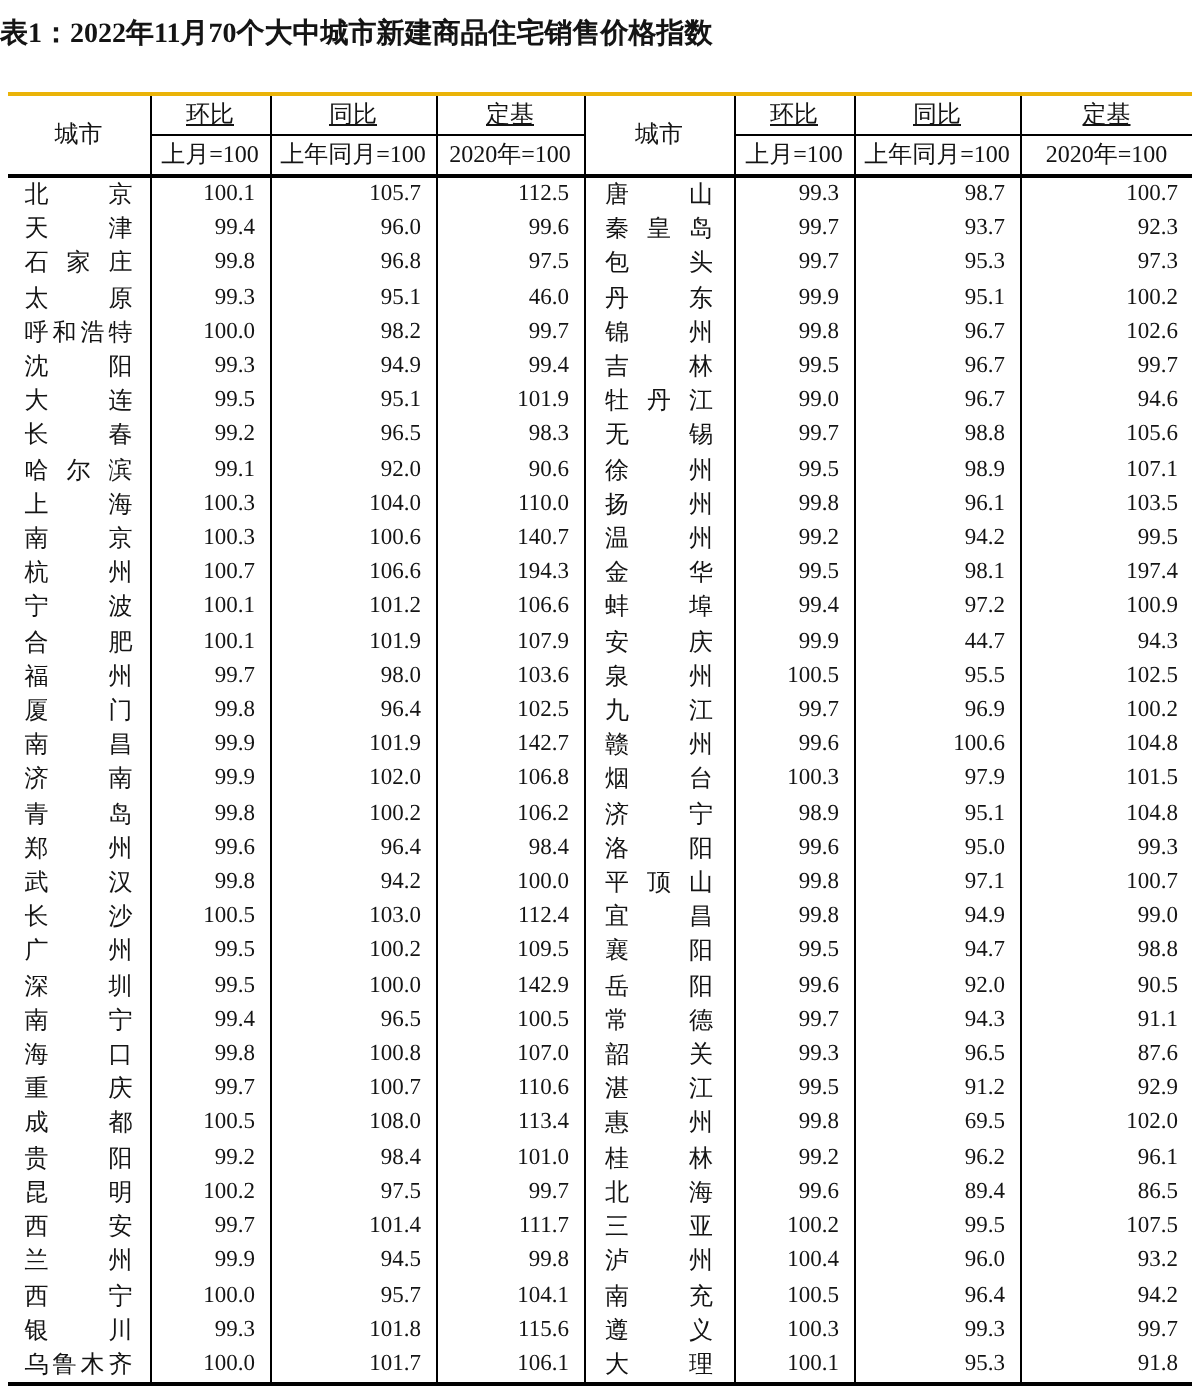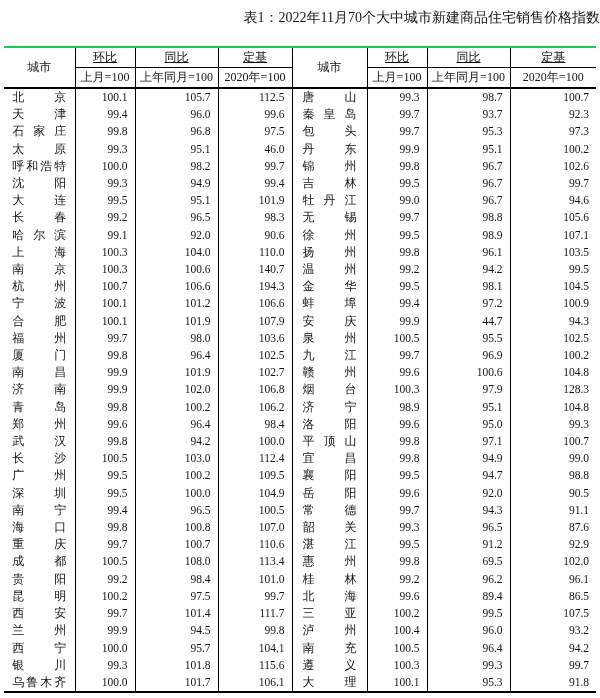--- a/index.html
+++ b/index.html
@@ -8,32 +8,32 @@
     background: #ffffff;
   }
   body {
     width: 600px;
     height: 698px;
     overflow: hidden;
     color: #141414;
     font-family: "Liberation Serif", "DejaVu Serif", serif;
   }
   .title {
-    text-align: right;
-    font-weight: normal;
+    text-align: left;
+    font-weight: bold;
     font-size: 14px;
     line-height: 18px;
     padding-top: 9px;
   }
   table.idx {
     width: 592px;
     margin: 19px auto 0 auto;
     border-collapse: collapse;
     table-layout: fixed;
-    border-top: 2px solid #22c55e;
+    border-top: 2px solid #eab308;
     border-bottom: 2px solid #000;
   }
   th {
     font-weight: normal;
     font-size: 12px;
     text-align: center;
     padding: 0;
     height: 19px;
     line-height: 19px;
     white-space: nowrap;
@@ -273,21 +273,21 @@
           <span class="city-inner">杭州</span>
         </td>
         <td class="num-cell">100.7</td>
         <td class="num-cell">106.6</td>
         <td class="num-cell">194.3</td>
         <td class="city-cell">
           <span class="city-inner">金华</span>
         </td>
         <td class="num-cell">99.5</td>
         <td class="num-cell">98.1</td>
-        <td class="num-cell">104.5</td>
+        <td class="num-cell">197.4</td>
       </tr>
       <tr>
         <td class="city-cell">
           <span class="city-inner">宁波</span>
         </td>
         <td class="num-cell">100.1</td>
         <td class="num-cell">101.2</td>
         <td class="num-cell">106.6</td>
         <td class="city-cell">
           <span class="city-inner">蚌埠</span>
@@ -337,41 +337,41 @@
         <td class="num-cell">99.7</td>
         <td class="num-cell">96.9</td>
         <td class="num-cell">100.2</td>
       </tr>
       <tr>
         <td class="city-cell">
           <span class="city-inner">南昌</span>
         </td>
         <td class="num-cell">99.9</td>
         <td class="num-cell">101.9</td>
-        <td class="num-cell">102.7</td>
+        <td class="num-cell">142.7</td>
         <td class="city-cell">
           <span class="city-inner">赣州</span>
         </td>
         <td class="num-cell">99.6</td>
         <td class="num-cell">100.6</td>
         <td class="num-cell">104.8</td>
       </tr>
       <tr>
         <td class="city-cell">
           <span class="city-inner">济南</span>
         </td>
         <td class="num-cell">99.9</td>
         <td class="num-cell">102.0</td>
         <td class="num-cell">106.8</td>
         <td class="city-cell">
           <span class="city-inner">烟台</span>
         </td>
         <td class="num-cell">100.3</td>
         <td class="num-cell">97.9</td>
-        <td class="num-cell">128.3</td>
+        <td class="num-cell">101.5</td>
       </tr>
       <tr>
         <td class="city-cell">
           <span class="city-inner">青岛</span>
         </td>
         <td class="num-cell">99.8</td>
         <td class="num-cell">100.2</td>
         <td class="num-cell">106.2</td>
         <td class="city-cell">
           <span class="city-inner">济宁</span>
@@ -435,21 +435,21 @@
         <td class="num-cell">99.5</td>
         <td class="num-cell">94.7</td>
         <td class="num-cell">98.8</td>
       </tr>
       <tr>
         <td class="city-cell">
           <span class="city-inner">深圳</span>
         </td>
         <td class="num-cell">99.5</td>
         <td class="num-cell">100.0</td>
-        <td class="num-cell">104.9</td>
+        <td class="num-cell">142.9</td>
         <td class="city-cell">
           <span class="city-inner">岳阳</span>
         </td>
         <td class="num-cell">99.6</td>
         <td class="num-cell">92.0</td>
         <td class="num-cell">90.5</td>
       </tr>
       <tr>
         <td class="city-cell">
           <span class="city-inner">南宁</span>

